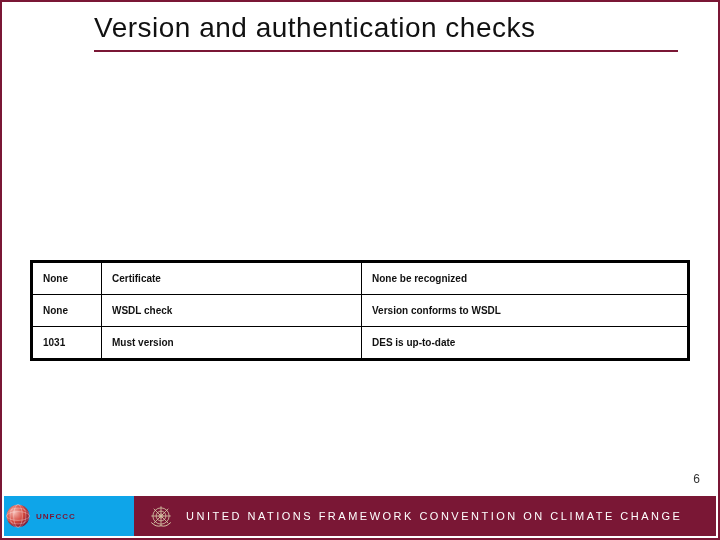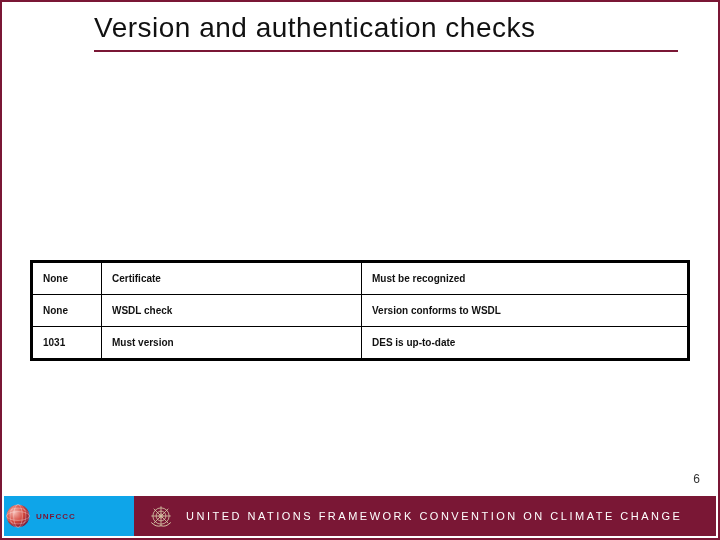--- a/index.html
+++ b/index.html
@@ -107,21 +107,21 @@
   <div class="title-wrap">
     <h1 class="title">Version and authentication checks</h1>
   </div>
 
   <div class="table-wrap">
     <table class="checks">
       <tbody>
         <tr>
           <td class="col-code">None</td>
           <td class="col-name">Certificate</td>
-          <td class="col-desc">Must be recognized</td>
+          <td class="col-desc">None be recognized</td>
         </tr>
         <tr>
           <td class="col-code">None</td>
           <td class="col-name">WSDL check</td>
           <td class="col-desc">Version conforms to WSDL</td>
         </tr>
         <tr>
           <td class="col-code">1031</td>
           <td class="col-name">Must version</td>
           <td class="col-desc">DES is up-to-date</td>

